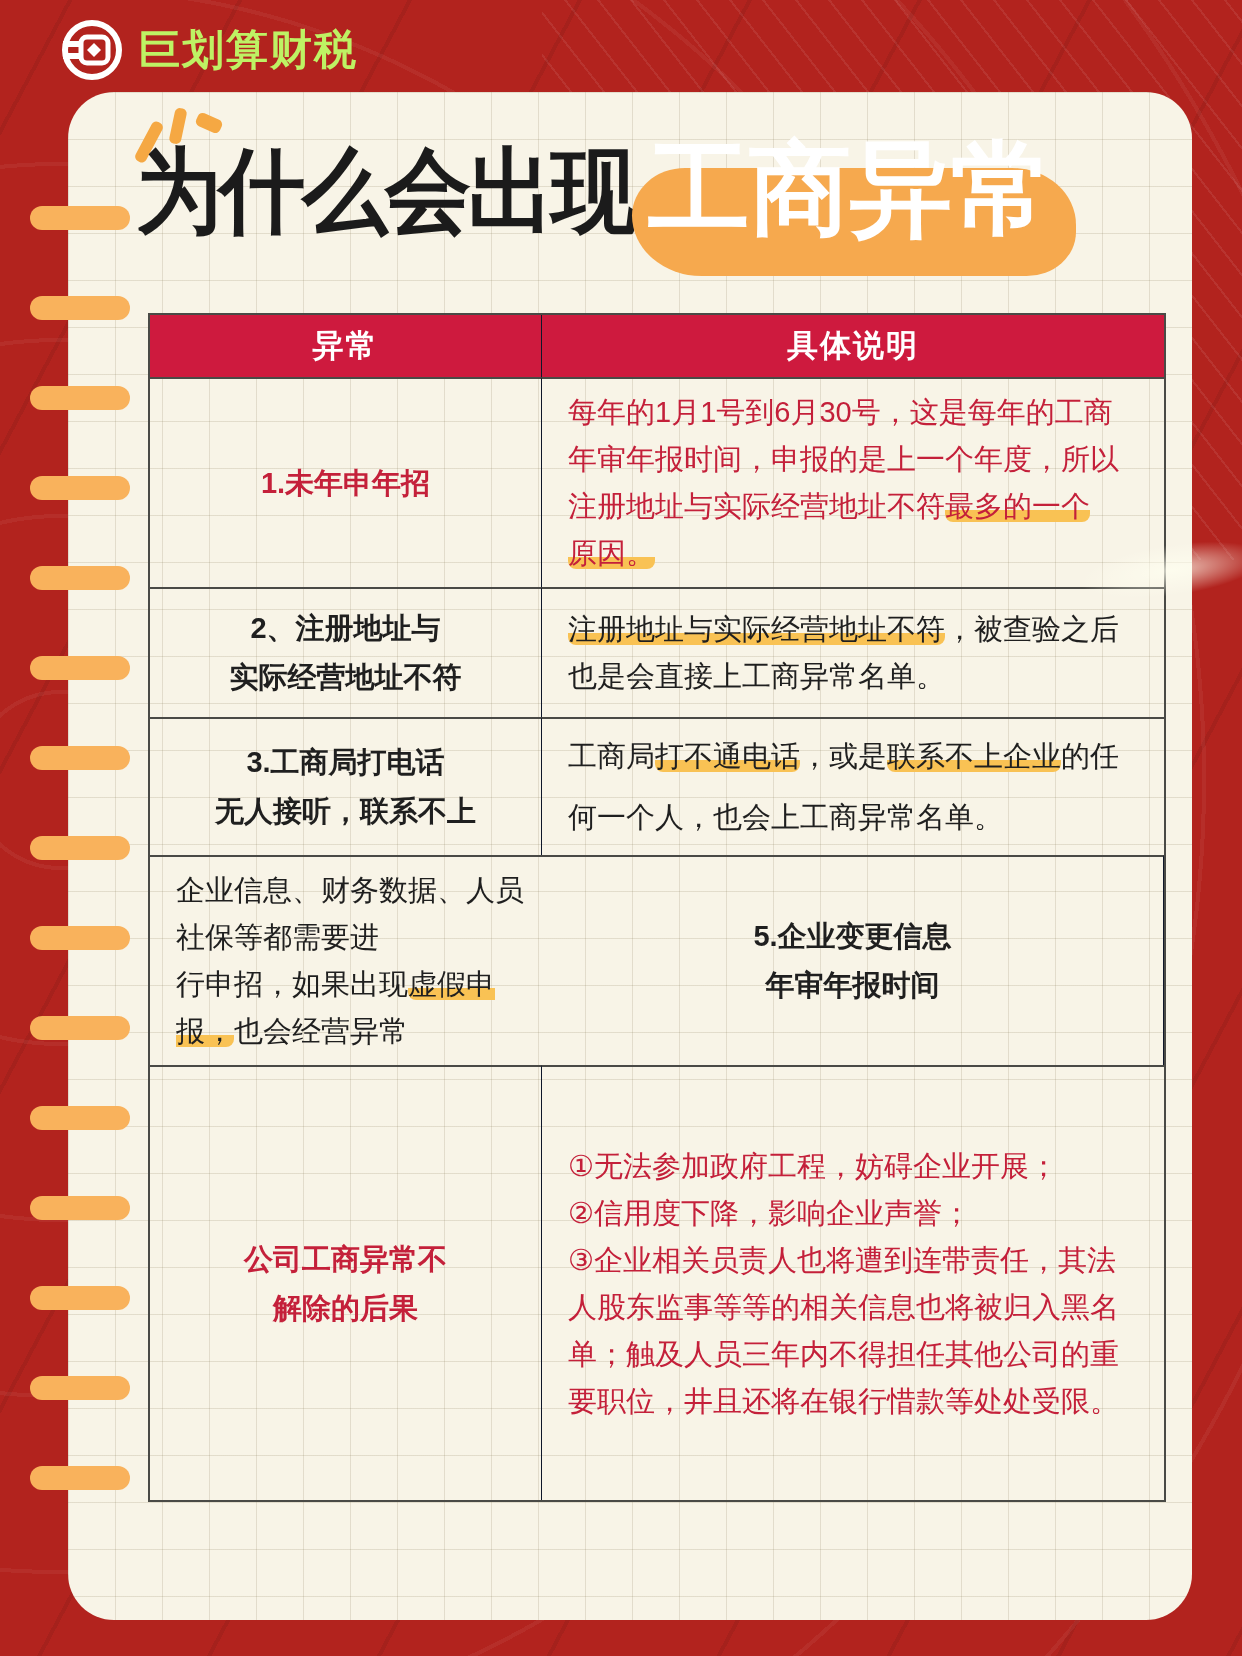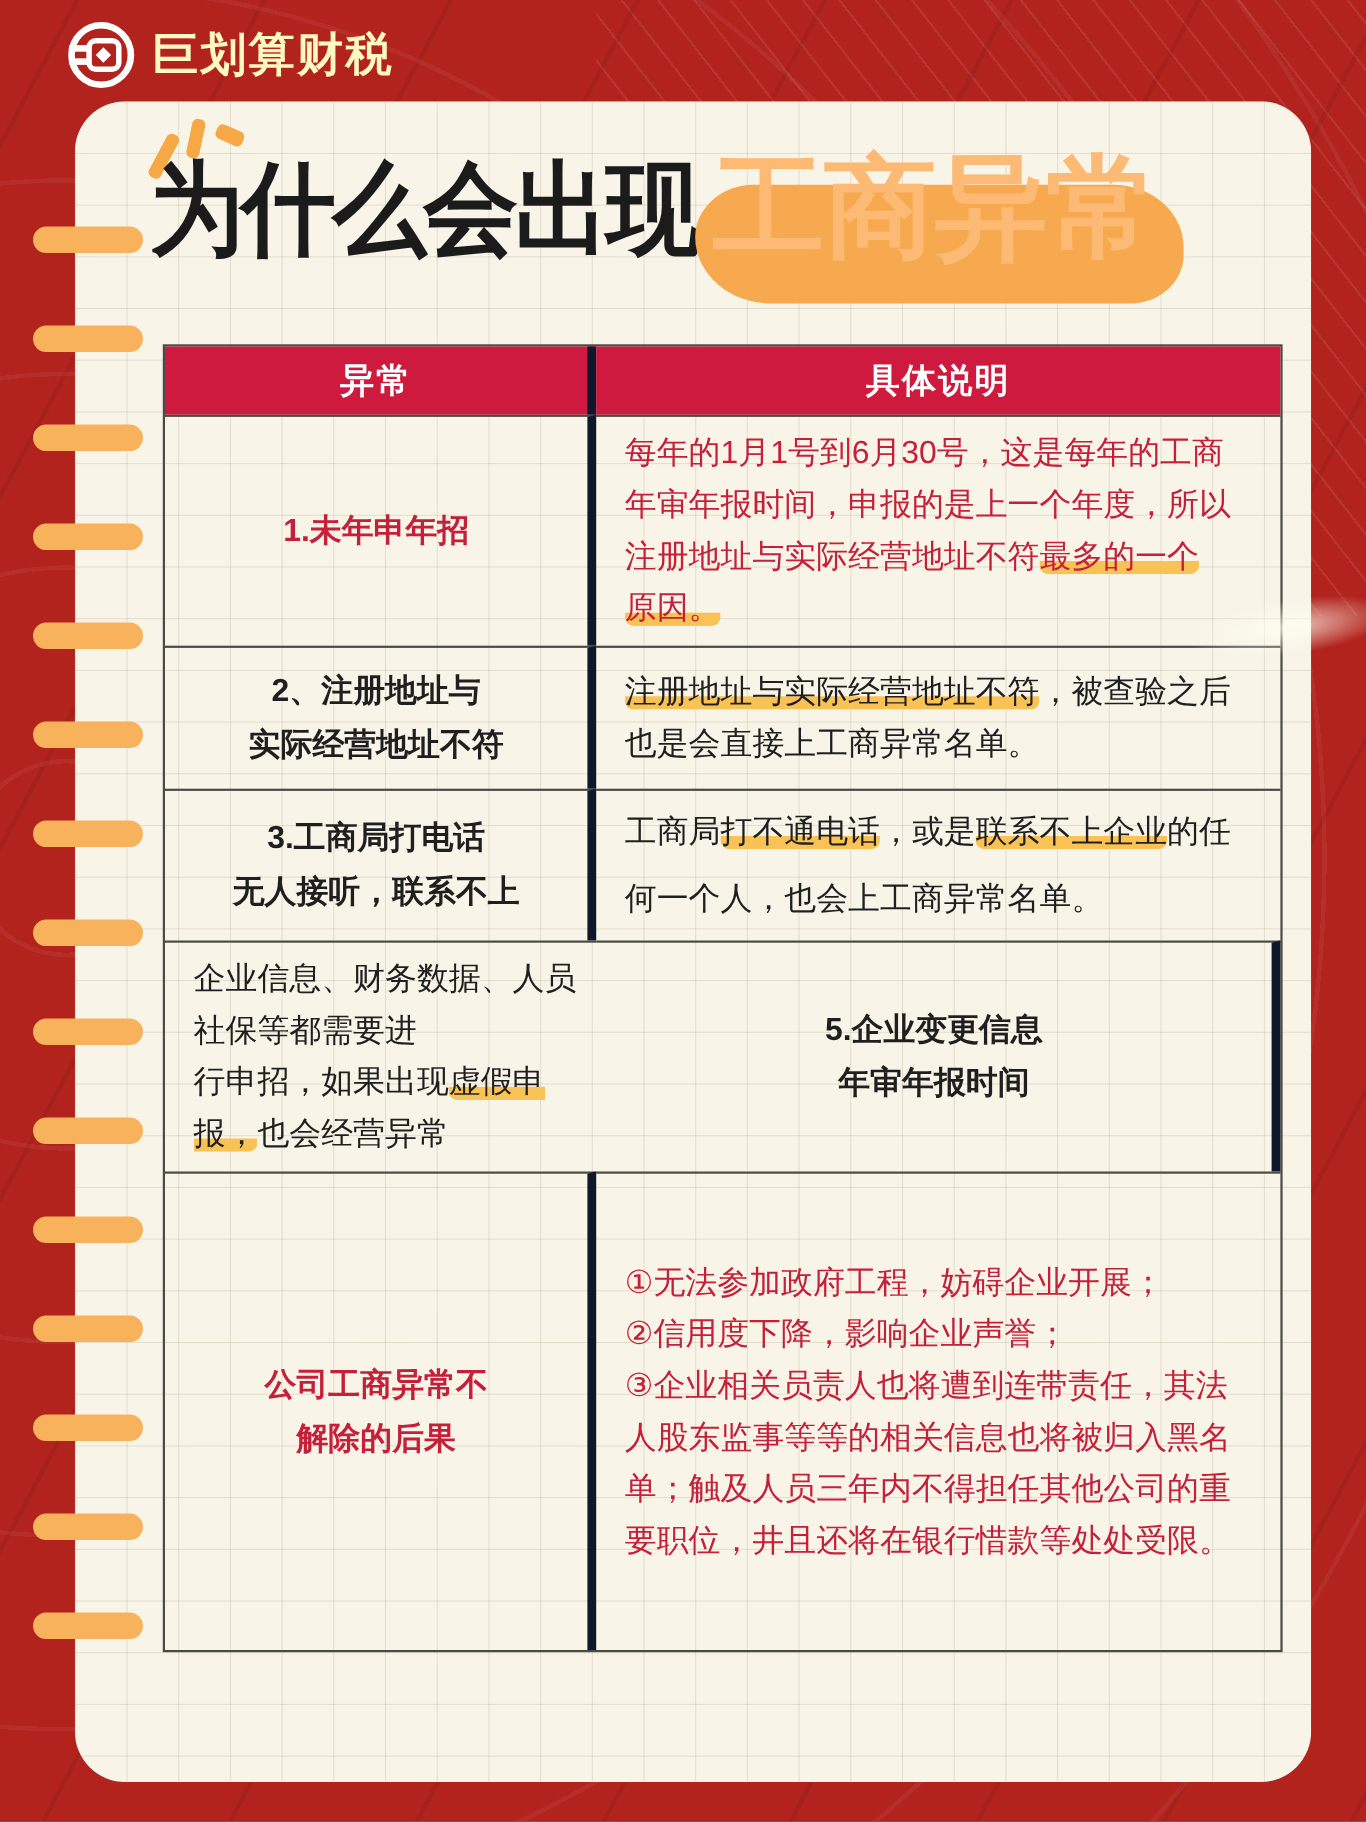--- a/index.html
+++ b/index.html
@@ -30,21 +30,21 @@
   }
   .flare{
     position:absolute;width:220px;height:60px;right:-40px;top:540px;
     background:radial-gradient(ellipse at center,rgba(255,255,240,.75),rgba(255,255,240,0) 60%);
     transform:rotate(-8deg);z-index:5;pointer-events:none;
   }
 
   
   .brand{position:absolute;left:60px;top:18px;display:flex;align-items:center;gap:14px;z-index:6;}
   .brand svg{display:block;}
-  .brand-text{color:#fef9c3;font-size:42px;font-weight:bold;letter-spacing:2px;}
+  .brand-text{color:#bef264;font-size:42px;font-weight:bold;letter-spacing:2px;}
 
   
   .card{
     position:absolute;left:68px;top:92px;width:1124px;height:1528px;
     background:
       linear-gradient(rgba(148,138,108,.22) 1px,transparent 1px),
       linear-gradient(90deg,rgba(148,138,108,.22) 1px,transparent 1px),
       #f8f4e7;
     background-size:47px 47px,47px 47px,auto;
     border-radius:46px;
@@ -67,38 +67,38 @@
   .title{
     position:absolute;left:136px;top:138px;z-index:3;
     display:flex;align-items:flex-start;white-space:nowrap;
   }
   .title-black{
     font-size:86px;font-weight:900;color:#1b1b1b;letter-spacing:-3px;line-height:1.25;
     transform:scaleY(1.08);
   }
   .title-red{
     position:relative;margin-left:14px;margin-top:-10px;
-    font-size:102px;font-weight:900;color:#fdba74;letter-spacing:-1px;line-height:1.2;z-index:0;
+    font-size:102px;font-weight:900;color:#ffffff;letter-spacing:-1px;line-height:1.2;z-index:0;
   }
   .title-red::before{
     content:'';position:absolute;z-index:-1;
     left:-16px;right:-24px;top:40px;bottom:-26px;
     background:#f6a94e;
     border-radius:58px 70px 54px 76px/52px 62px 48px 66px;
   }
 
   
   .table{
     position:absolute;left:148px;top:313px;width:1014px;z-index:3;
     display:grid;grid-template-columns:392px 1fr;
     border:2px solid #4a4a46;
     font-size:29px;
   }
   .cell{box-sizing:border-box;}
-  .cell.left{border-right:8px solid #0f172a;}
+  .cell.left{border-right:1px solid #0f172a;}
   .cell.bt{border-top:2px solid #4a4a46;}
   .th{
     background:#ce1a3e;color:#fff;font-weight:bold;font-size:31px;
     display:flex;align-items:center;justify-content:center;height:62px;
     letter-spacing:2px;
   }
   .name-cell{
     display:flex;flex-direction:column;justify-content:center;align-items:center;
     text-align:center;font-weight:bold;line-height:49px;padding:8px 10px;
   }

